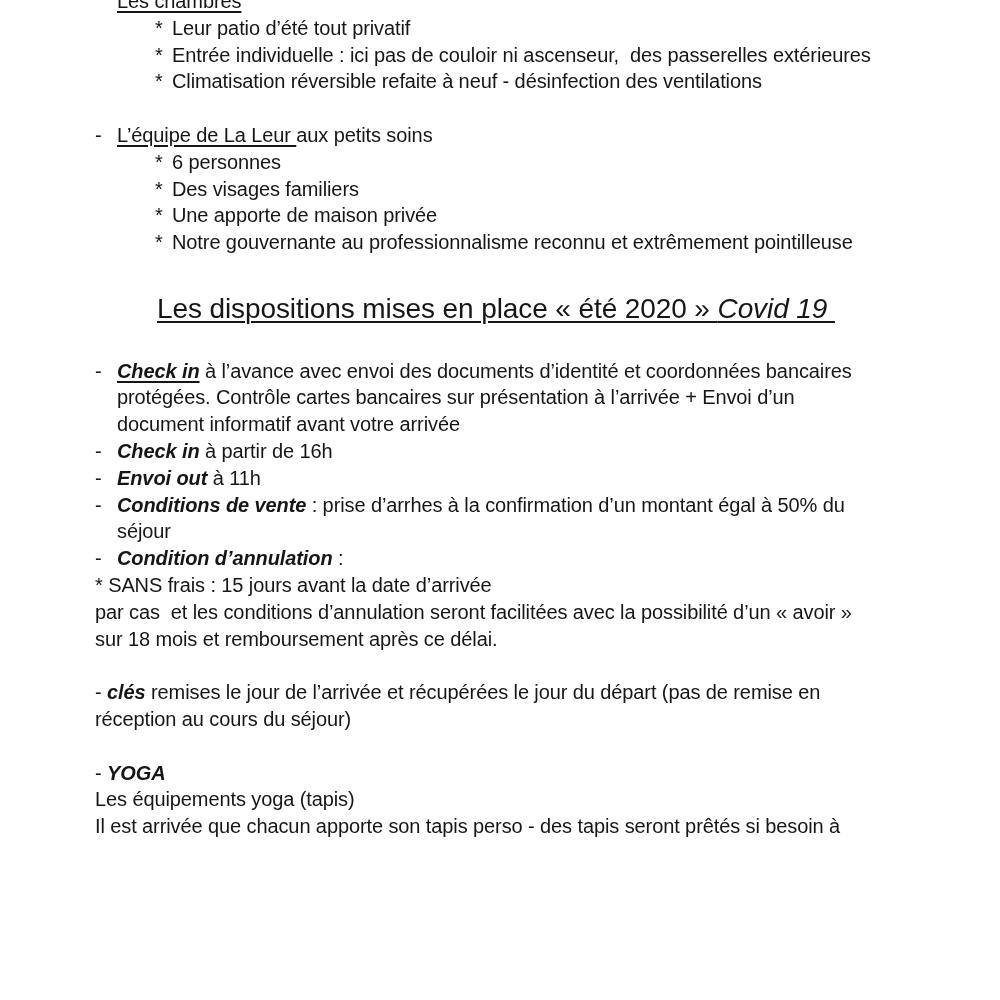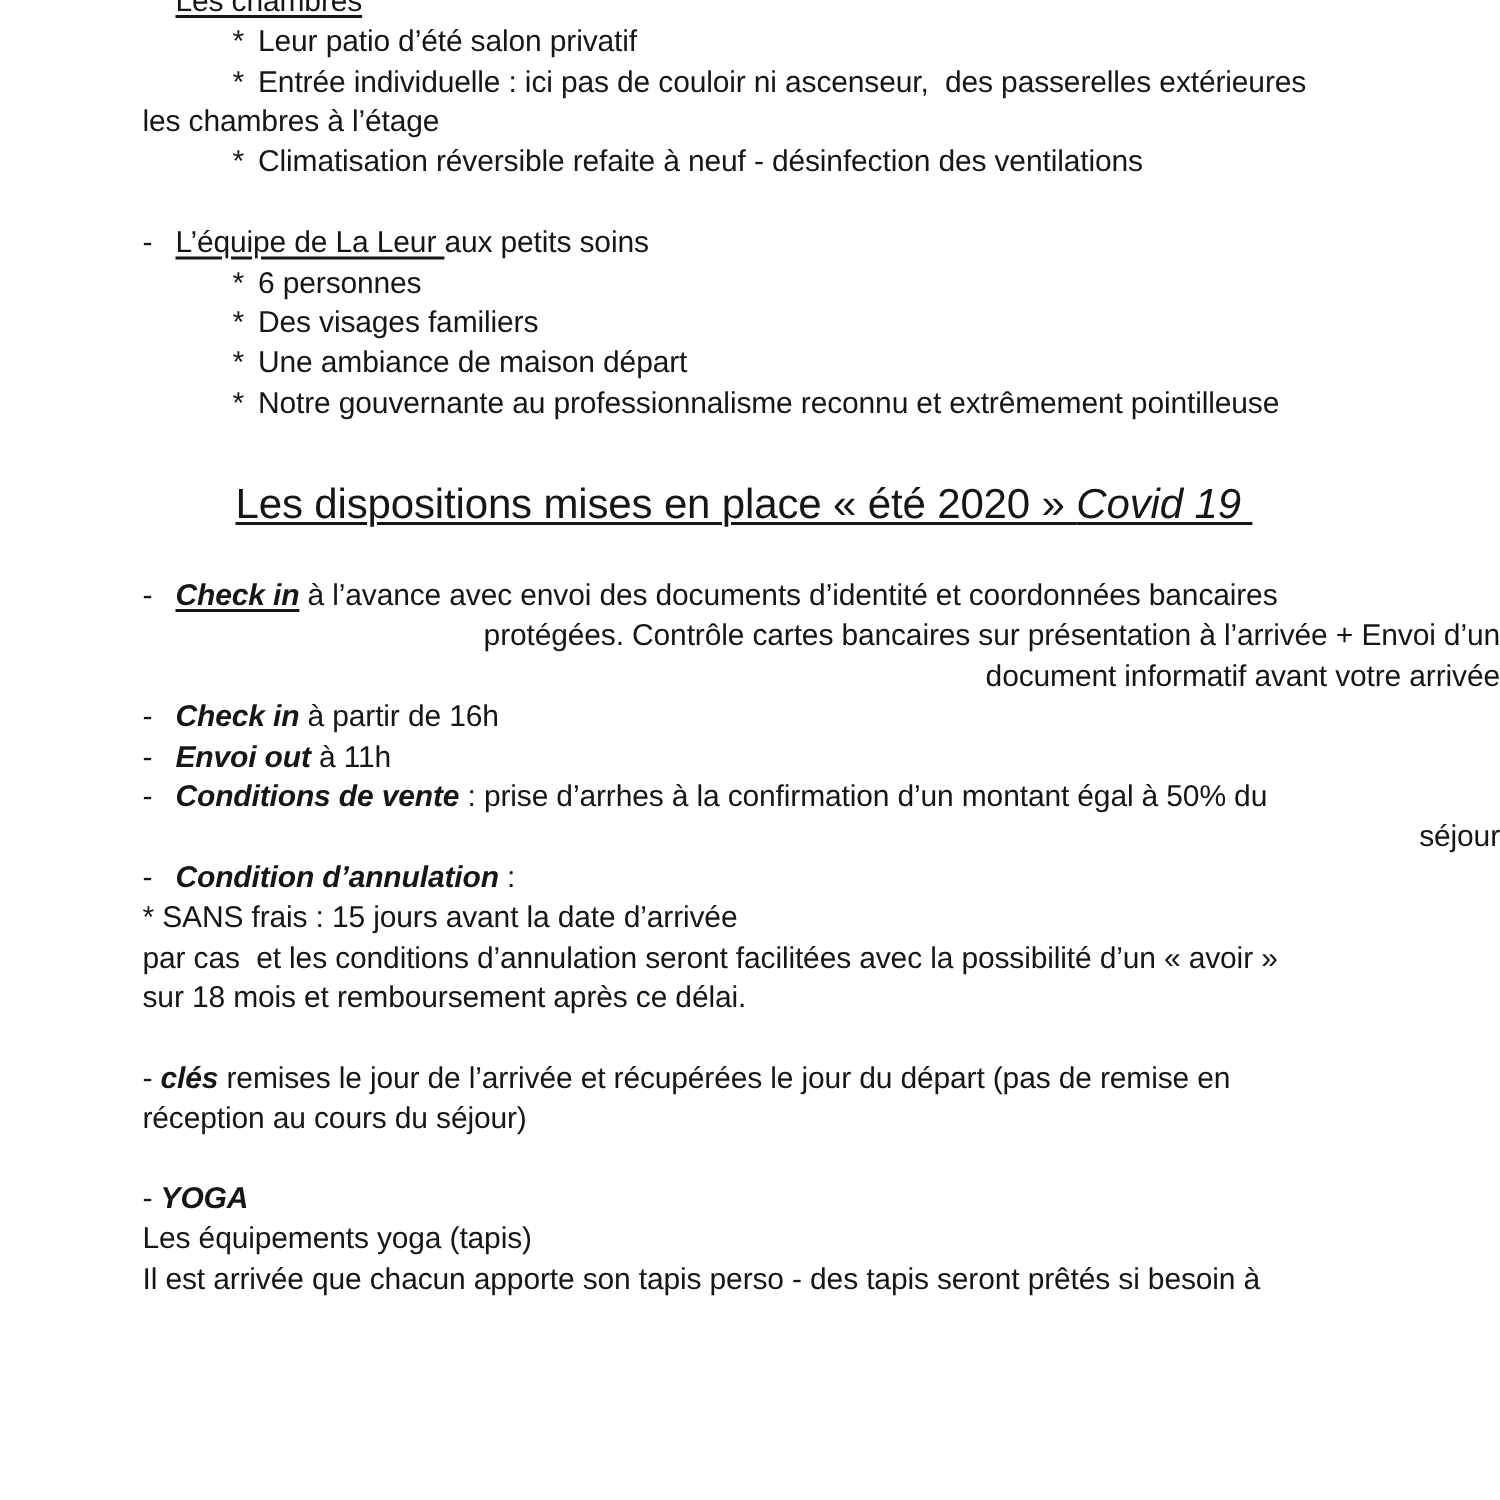--- a/index.html
+++ b/index.html
@@ -28,21 +28,21 @@
     font-family: "Liberation Sans", sans-serif;
     font-size: 20px;
     line-height: 26.8px;
     color: #161616;
     letter-spacing: -0.1px;
   }
   .l {
     min-height: 26.8px;
     white-space: pre;
   }
-  .l.cont { padding-left: 22px; text-align: right; }
+  .l.cont { padding-left: 22px; }
   .l.ind1 { padding-left: 22px; }
   .l.ind2 { padding-left: 60px; }
   .l.blank { height: 26.8px; }
   .l.heading {
     font-size: 28px;
     line-height: 34px;
     margin: 9px 0 5px 62px;
   }
   .mk {
     display: inline-block;
@@ -56,29 +56,28 @@
     text-underline-offset: 3px;
   }
   .i { font-style: italic; }
 </style>
 </head>
 <body>
 
 <div class="page">
   <div class="doc">
       <div class="l ind1"><span class="u">Les chambres</span></div>
-      <div class="l ind2"><span class="mk s">*</span><span>Leur patio d’été salon privatif</span></div>
+      <div class="l ind2"><span class="mk s">*</span><span>Leur patio d’été tout privatif</span></div>
       <div class="l ind2"><span class="mk s">*</span><span>Entrée individuelle : ici pas de couloir ni ascenseur,  des passerelles extérieures</span></div>
-      <div class="l"><span>les chambres à l’étage</span></div>
       <div class="l ind2"><span class="mk s">*</span><span>Climatisation réversible refaite à neuf - désinfection des ventilations</span></div>
       <div class="l blank"></div>
       <div class="l"><span class="mk">-</span><span class="u">L’équipe de La Leur </span><span>aux petits soins</span></div>
       <div class="l ind2"><span class="mk s">*</span><span>6 personnes</span></div>
       <div class="l ind2"><span class="mk s">*</span><span>Des visages familiers</span></div>
-      <div class="l ind2"><span class="mk s">*</span><span>Une ambiance de maison départ</span></div>
+      <div class="l ind2"><span class="mk s">*</span><span>Une apporte de maison privée</span></div>
       <div class="l ind2"><span class="mk s">*</span><span>Notre gouvernante au professionnalisme reconnu et extrêmement pointilleuse</span></div>
       <div class="l blank"></div>
       <div class="l heading"><span class="u">Les dispositions mises en place « été 2020 » </span><span class="u i">Covid 19 </span></div>
       <div class="l blank"></div>
       <div class="l"><span class="mk">-</span><span class="b u">Check in</span><span> à l’avance avec envoi des documents d’identité et coordonnées bancaires</span></div>
       <div class="l cont"><span>protégées. Contrôle cartes bancaires sur présentation à l’arrivée + Envoi d’un</span></div>
       <div class="l cont"><span>document informatif avant votre arrivée</span></div>
       <div class="l"><span class="mk">-</span><span class="b">Check in</span><span> à partir de 16h</span></div>
       <div class="l"><span class="mk">-</span><span class="b">Envoi out</span><span> à 11h</span></div>
       <div class="l"><span class="mk">-</span><span class="b">Conditions de vente</span><span> : prise d’arrhes à la confirmation d’un montant égal à 50% du</span></div>

